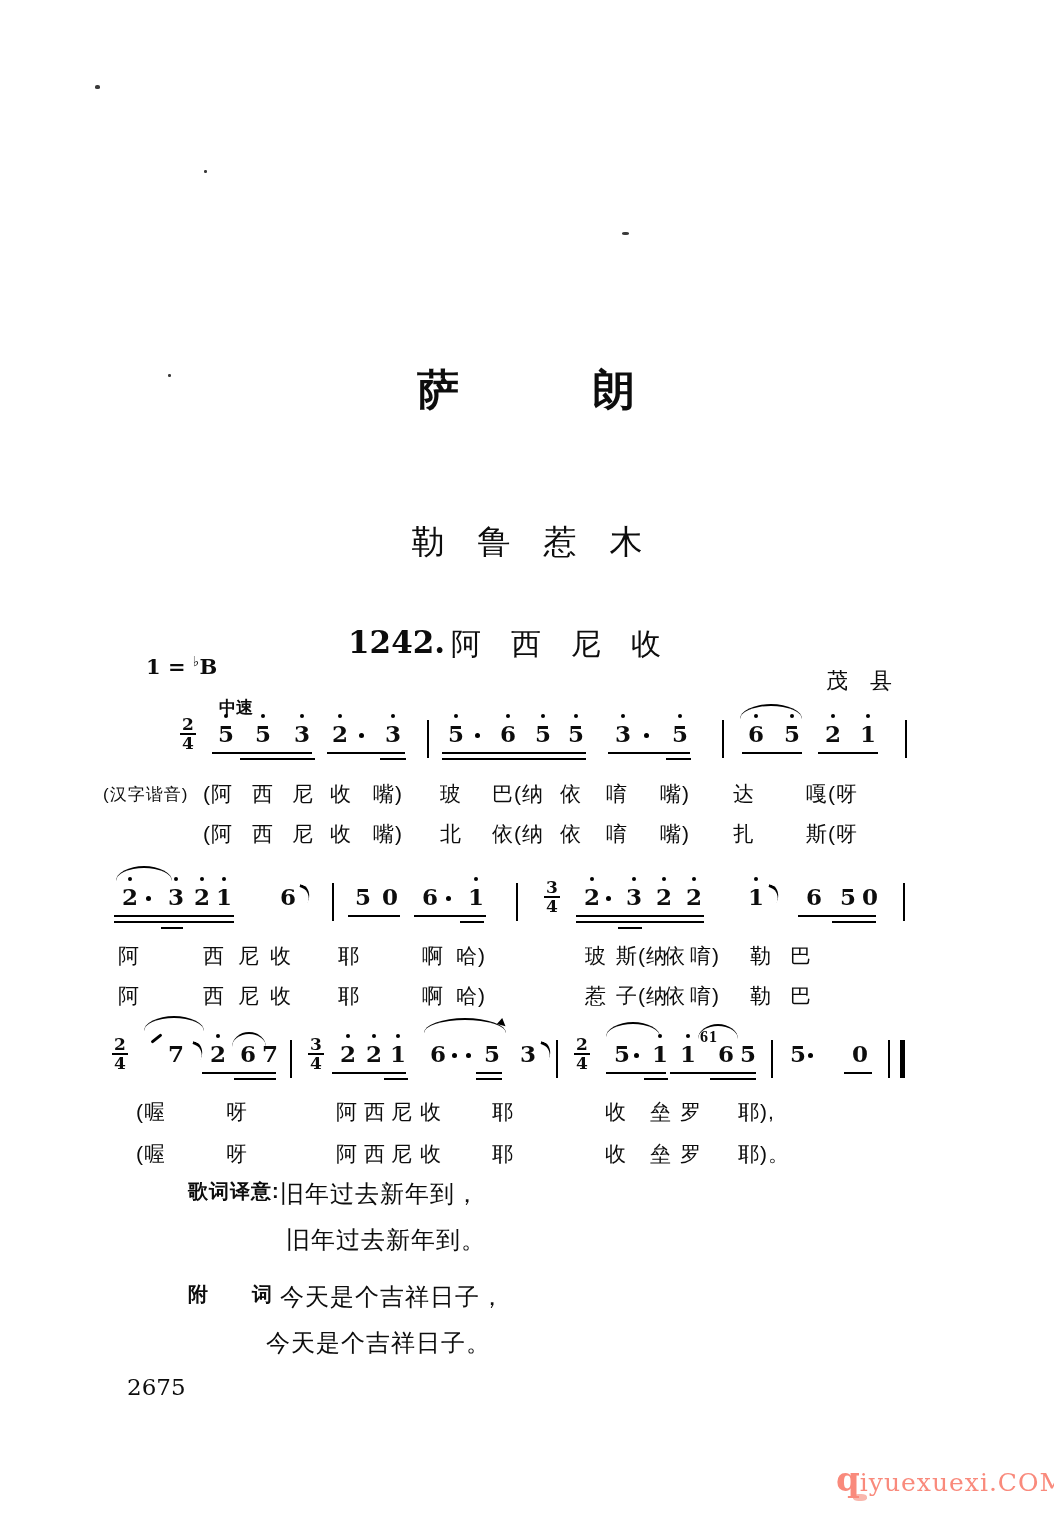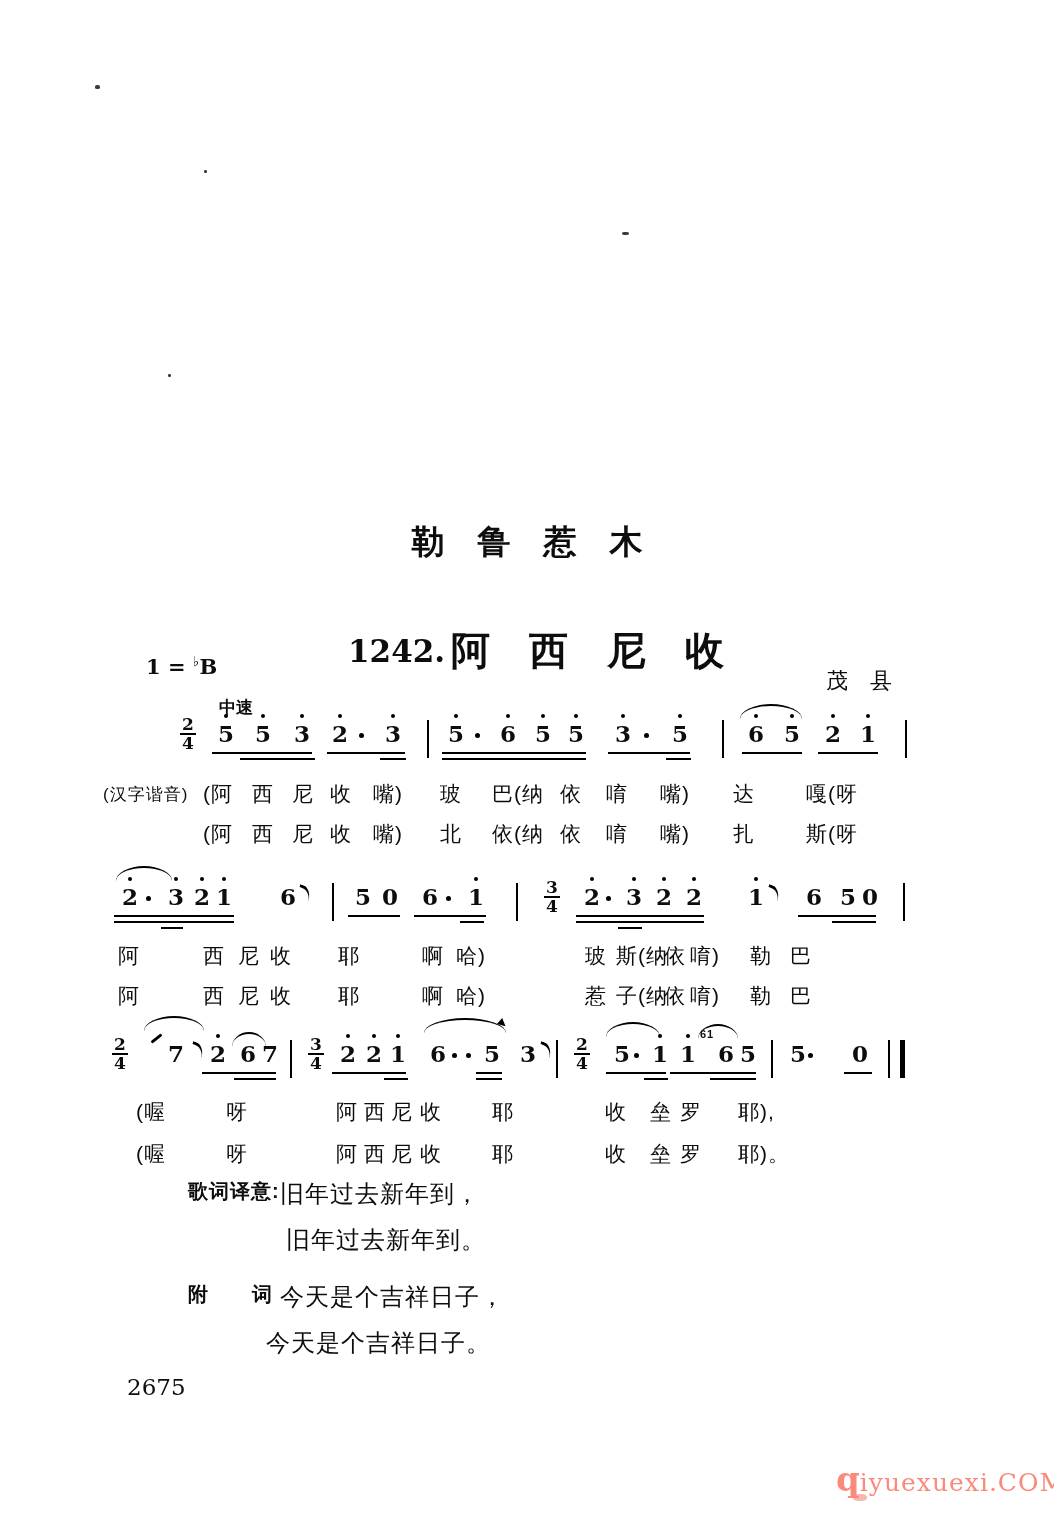--- a/index.html
+++ b/index.html
@@ -4,24 +4,24 @@
 <style>
   html,body{margin:0;padding:0;background:#d9d9d9}
   .page{position:relative;width:1054px;height:1514px;margin:0 auto;background:#ffffff;
         font-family:"Liberation Sans",sans-serif;color:#0d0d0d;overflow:hidden}
   .abs{position:absolute}
 
   
   .title-main{position:absolute;left:0;top:362px;width:100%;text-align:center;
               font-size:42px;font-weight:700;letter-spacing:2px}
   .title-sub{position:absolute;left:0;top:520px;width:100%;text-align:center;
-             font-size:33px;font-weight:700}
-  .title-song{position:absolute;left:348px;top:624px;display:flex;align-items:center}
+             font-size:33px;font-weight:400}
+  .title-song{position:absolute;left:348px;top:624px;display:flex;align-items:flex-start}
   .song-no{font-family:"DejaVu Serif",serif;font-weight:700;font-size:31px;margin-right:6px}
-  .song-name{font-size:39px;font-weight:700}
+  .song-name{font-size:30px;font-weight:400}
 
   .keysig{position:absolute;left:146px;top:653px;font-family:"DejaVu Serif",serif;
           font-size:21px;font-weight:700}
   .keysig sup{font-size:14px}
   .region{position:absolute;left:826px;top:666px;font-size:22px}
   .tempo{position:absolute;left:219px;top:696px;font-size:17px;font-weight:700}
 
   
   .note{position:absolute;font-family:"DejaVu Serif",serif;font-weight:700;
         font-size:23px;line-height:24px}
@@ -36,42 +36,43 @@
   .barline{position:absolute;width:2.4px;height:38px;background:#000}
   .endbar{position:absolute;width:10px;height:38px;border-left:2.4px solid #000;
         border-right:5px solid #000}
   .ts{position:absolute;display:flex;flex-direction:column;align-items:center;width:20px}
   .ts b{font-family:"DejaVu Serif",serif;font-size:17px;line-height:14px;font-weight:700}
   .ts i{display:block;width:16px;height:2px;background:#000;margin:1.5px 0}
   .hook{position:absolute;width:14px;height:12px;border-top:3px solid #000;
         border-top-right-radius:100% 130%;transform:rotate(22deg)}
   .tick{position:absolute;width:13px;height:3px;background:#000;border-radius:2px;
         transform:rotate(-38deg)}
-  .grace{position:absolute;font-family:Liberation Sans, sans-serif;font-weight:700;
-        font-size:11px;letter-spacing:1px}
+  .grace{position:absolute;font-family:Liberation Serif, serif;font-weight:700;
+        font-size:16px;letter-spacing:1px}
   .lyr{position:absolute;font-size:21px;white-space:nowrap;letter-spacing:1px}
   .lyr.sm{font-size:17px;padding-top:3px}
   .speck{position:absolute;background:#3a3a3a;border-radius:40%}
 
   
   .sec-label{position:absolute;font-weight:700;font-size:20px;letter-spacing:1px}
   .sec-line{position:absolute;font-size:24px;letter-spacing:1px}
 
   .pageno{position:absolute;left:127px;top:1374px;font-family:"DejaVu Serif",serif;
         font-size:23px}
   .wm{position:absolute;left:836px;top:1462px;display:flex;align-items:baseline;
         font-family:"DejaVu Serif",serif;color:#f98a7c}
   .wm .q{font-size:34px;font-weight:700;line-height:1}
   .wm .rest{font-size:25px;letter-spacing:1px}
 </style>
 </head>
 <body>
 
 <div class="page">
 
+  <h1 class="title-main" style="margin:0;font-size:42px">萨　　　朗</h1>
   <h2 class="title-sub" style="margin:0">勒　鲁　惹　木</h2>
 
   <div class="title-song">
     <span class="song-no">1242.</span>
     <span class="song-name">阿　西　尼　收</span>
   </div>
 
   <div class="keysig"><span>1 = </span><sup>♭</sup><span>B</span></div>
 
   <div class="region">茂　县</div>

